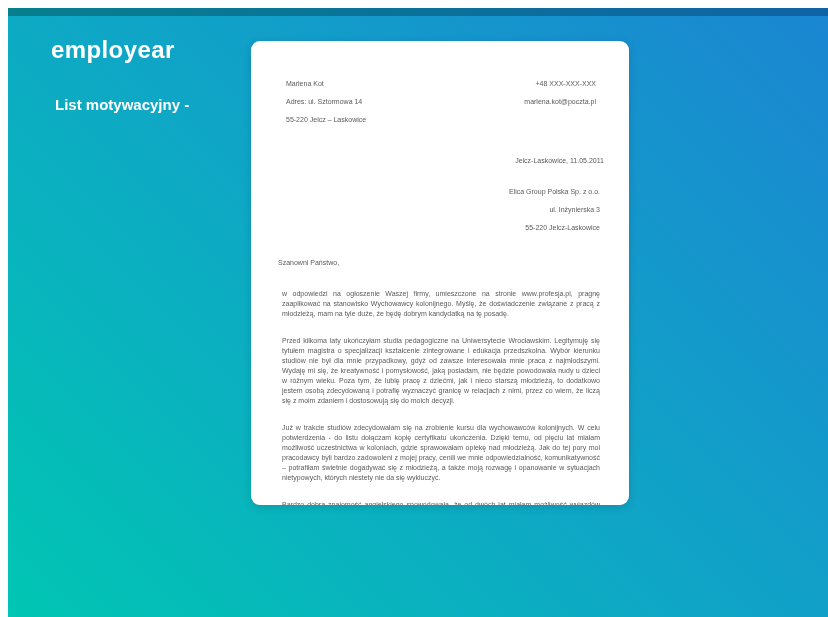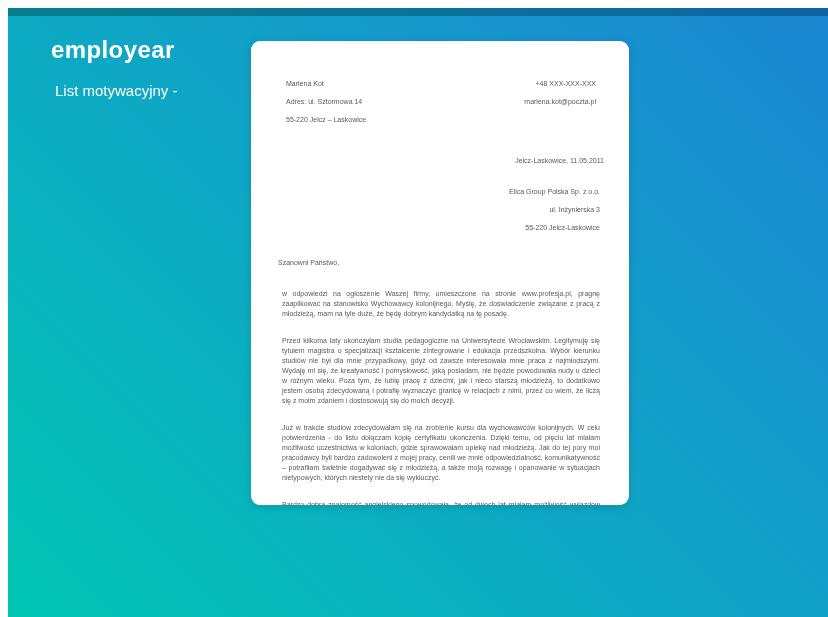--- a/index.html
+++ b/index.html
@@ -28,23 +28,23 @@
     color: #ffffff;
   }
   .logo {
     font-size: 24px;
     font-weight: 700;
     letter-spacing: 0.4px;
     color: #ffffff;
     cursor: pointer;
   }
   .subtitle {
-    margin-top: 8px;
+    margin-top: 22px;
     font-size: 15px;
-    font-weight: 400;
+    font-weight: 700;
     line-height: 21px;
     color: #ffffff;
   }
   .paper {
     position: absolute;
     left: 243px;
     top: 33px;
     width: 378px;
     height: 464px;
     background: #ffffff;

